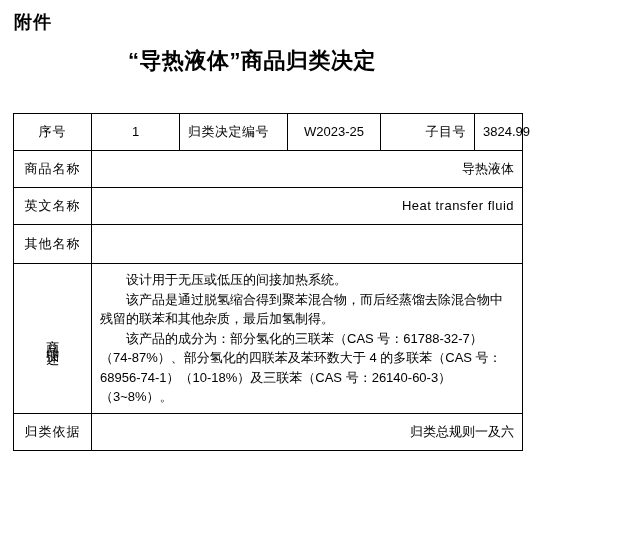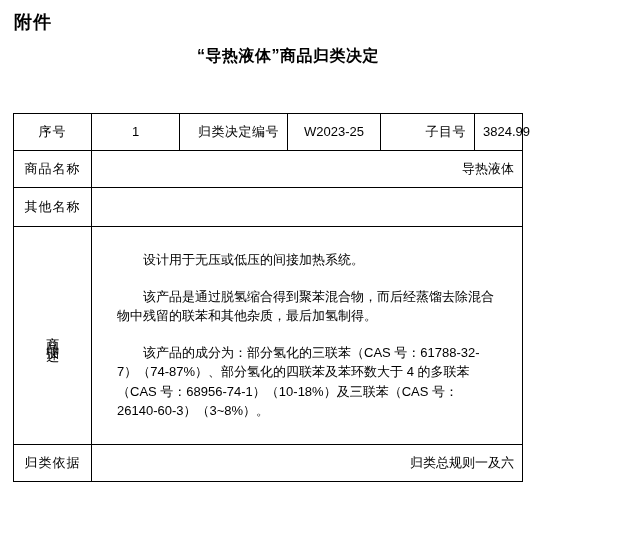--- a/index.html
+++ b/index.html
@@ -29,25 +29,24 @@
     font-weight: bold;
     letter-spacing: 1px;
     font-family: "Liberation Sans", "DejaVu Sans", sans-serif;
   }
   .doc-title {
     position: absolute;
     left: 0;
     top: 46px;
     width: 504px;
     text-align: center;
-    font-size: 16px;
+    font-size: 22px;
     font-weight: bold;
     letter-spacing: 0.5px;
     font-family: "Liberation Sans", "DejaVu Sans", sans-serif;
-    padding-left: 36px;
   }
   table.main-table {
     position: absolute;
     left: 13px;
     top: 113px;
     width: 510px;
     border-collapse: collapse;
     table-layout: fixed;
   }
   table.main-table td {
@@ -63,21 +62,21 @@
     width: 78px;
     letter-spacing: 1px;
   }
   td.c-num {
     text-align: center;
     width: 88px;
     font-family: "Liberation Mono", "DejaVu Sans Mono", monospace;
     font-size: 12.5px;
   }
   td.c-label2 {
-    text-align: right;
+    text-align: left;
     width: 108px;
     letter-spacing: 0.5px;
   }
   td.c-code {
     text-align: center;
     width: 93px;
     font-family: "Liberation Mono", "DejaVu Sans Mono", monospace;
     font-size: 12.5px;
   }
   td.c-label3 {
@@ -107,21 +106,21 @@
     letter-spacing: 1px;
     line-height: 1.8;
   }
   td.desc-body {
     text-align: left;
     padding: 8px 10px 10px 10px;
     line-height: 1.95;
     font-size: 12.5px;
   }
   td.desc-body p {
-    margin: 17px;
+    margin: 0;
     text-indent: 2em;
   }
   .empty-cell { height: 26px; }
 </style>
 </head>
 <body>
 
 <div class="page">
 
   <div class="attachment-label">附件</div>
@@ -144,20 +143,24 @@
         <td class="c-label2 row-h">归类决定编号</td>
         <td class="c-code row-h">W2023-25</td>
         <td class="c-label3 row-h">子目号</td>
         <td class="c-sub row-h">3824.99</td>
       </tr>
       <tr>
         <td class="label-cell row-h">商品名称</td>
         <td class="value-cell row-h" colspan="5">导热液体</td>
       </tr>
       <tr>
+        <td class="label-cell row-h">英文名称</td>
+        <td class="value-cell value-mono row-h" colspan="5">Heat transfer fluid</td>
+      </tr>
+      <tr>
         <td class="label-cell row-h">其他名称</td>
         <td class="value-cell row-h empty-cell" colspan="5"></td>
       </tr>
       <tr>
         <td class="label-cell desc-label">
           <div style="writing-mode:vertical-rl; text-orientation:upright; margin:0 auto; letter-spacing:4px;">商品描述</div>
         </td>
         <td class="desc-body" colspan="5">
           <p>设计用于无压或低压的间接加热系统。</p>
           <p>该产品是通过脱氢缩合得到聚苯混合物，而后经蒸馏去除混合物中残留的联苯和其他杂质，最后加氢制得。</p>

